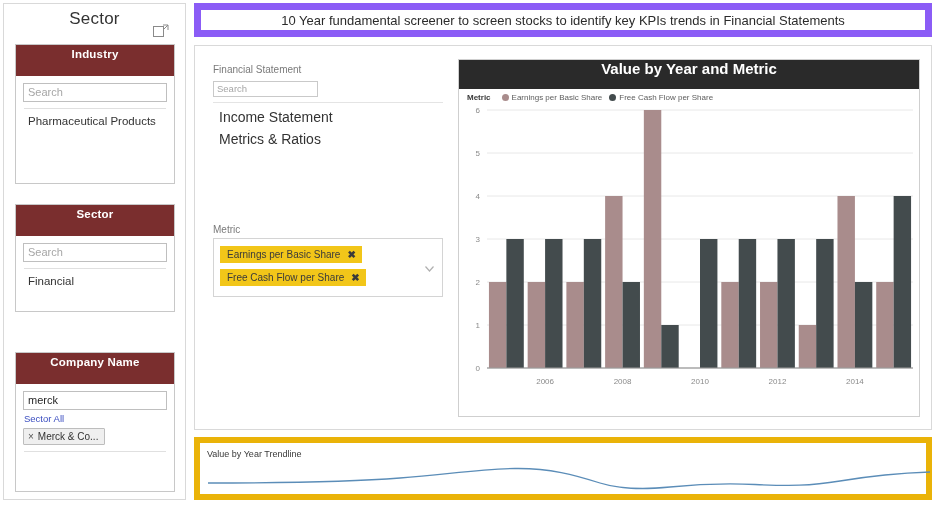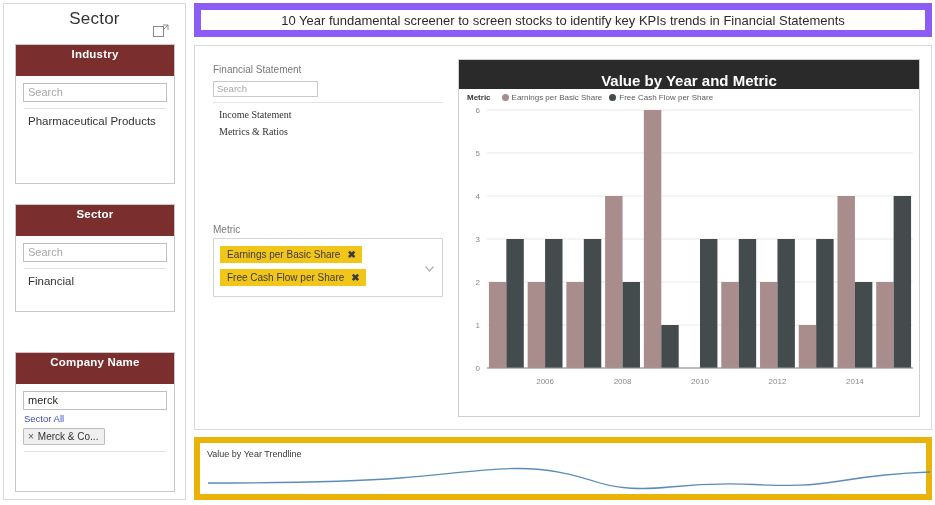--- a/index.html
+++ b/index.html
@@ -73,21 +73,21 @@
   .filters{position:absolute;left:18px;top:18px;width:240px;}
   .flabel{font-size:10px;color:#7a7a7a;margin-bottom:3px;}
   .fsearch{
     width:105px;box-sizing:border-box;height:16px;
     border:1px solid #c9c9c9;background:#fff;
     font-family:"Liberation Sans", sans-serif;font-size:9.5px;
     color:#262626;padding:0 3px;outline:none;
   }
   .fsearch::placeholder{color:#a6a6a6;}
   .fline{height:1px;background:#e4e4e4;margin:5px 0 0 0;width:230px;}
-  .fitem{font-size:10px;color:#333;padding:6px 0 0 6px;cursor:pointer;font-family:Liberation Serif, serif;}
+  .fitem{font-size:14px;color:#333;padding:6px 0 0 6px;cursor:pointer;}
 
   .metric-block{position:absolute;left:18px;top:178px;width:240px;}
   .metric-box{
     position:relative;width:230px;min-height:48px;box-sizing:border-box;
     border:1px solid #d4d4d4;background:#fff;padding:5px 6px 6px 6px;
   }
   .tag{
     display:inline-flex;align-items:center;gap:7px;
     background:#f2c619;color:#3a3a3a;font-size:10px;
     padding:3px 6px 3px 7px;margin-bottom:4px;cursor:pointer;
@@ -96,21 +96,21 @@
   .caret{
     position:absolute;right:8px;top:19px;width:9px;height:6px;cursor:pointer;
   }
 
   
   .chart-card{
     position:absolute;left:263px;top:13px;width:462px;height:358px;
     border:1px solid #cfcfcf;background:#fff;box-sizing:border-box;
   }
   .chart-title-bar{
-    background:#2a2a2a;height:29px;display:flex;align-items:flex-end;
+    background:#2a2a2a;height:29px;display:flex;align-items:flex-start;
     justify-content:center;
   }
   .chart-title{color:#fff;font-size:15px;font-weight:bold;}
   .legend{
     display:flex;align-items:center;gap:7px;padding:4px 0 0 8px;
     font-size:8px;color:#5c5c5c;
   }
   .legend .lg-label{font-weight:bold;color:#3a3a3a;margin-right:4px;}
   .legend .li{display:flex;align-items:center;gap:3px;}
   .dot{width:7px;height:7px;border-radius:50%;display:inline-block;}

